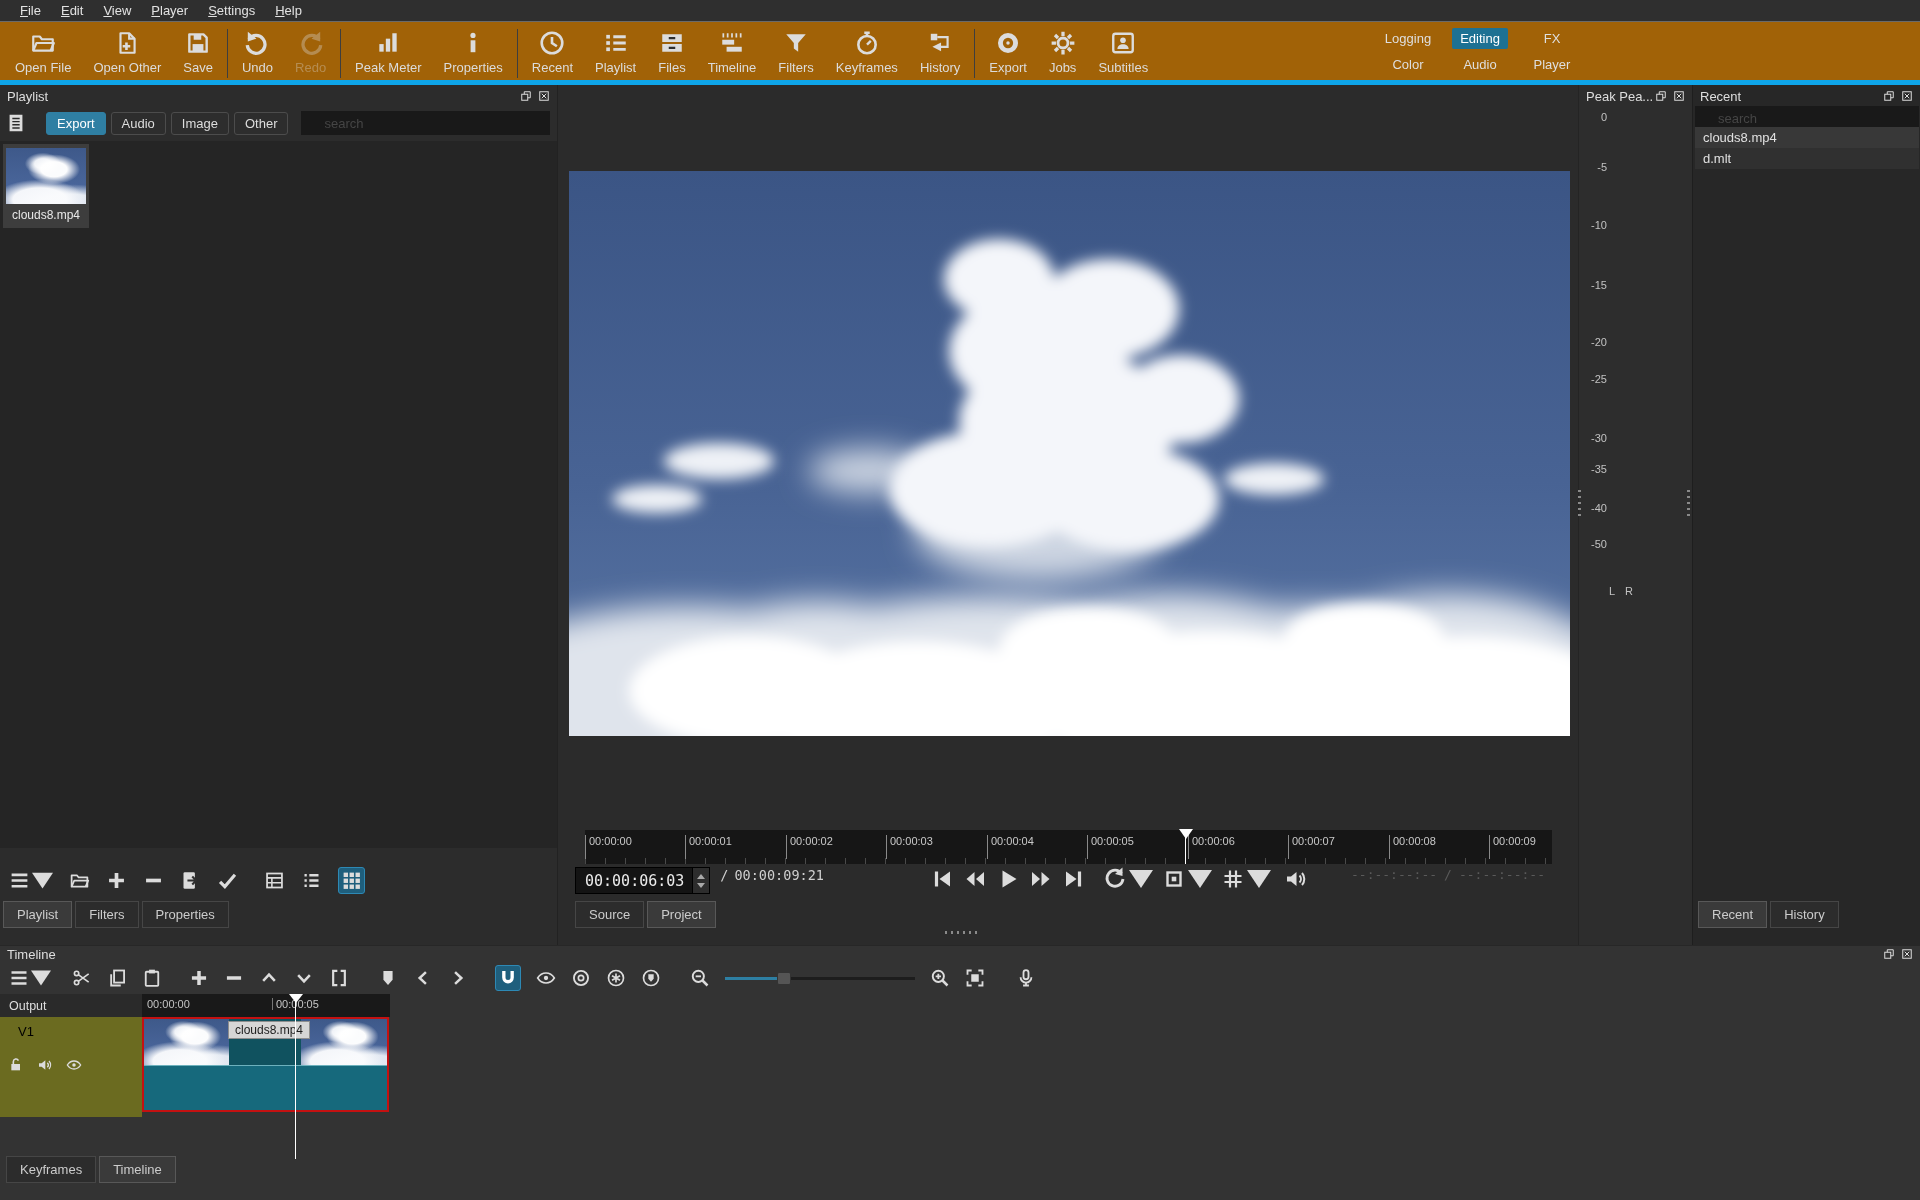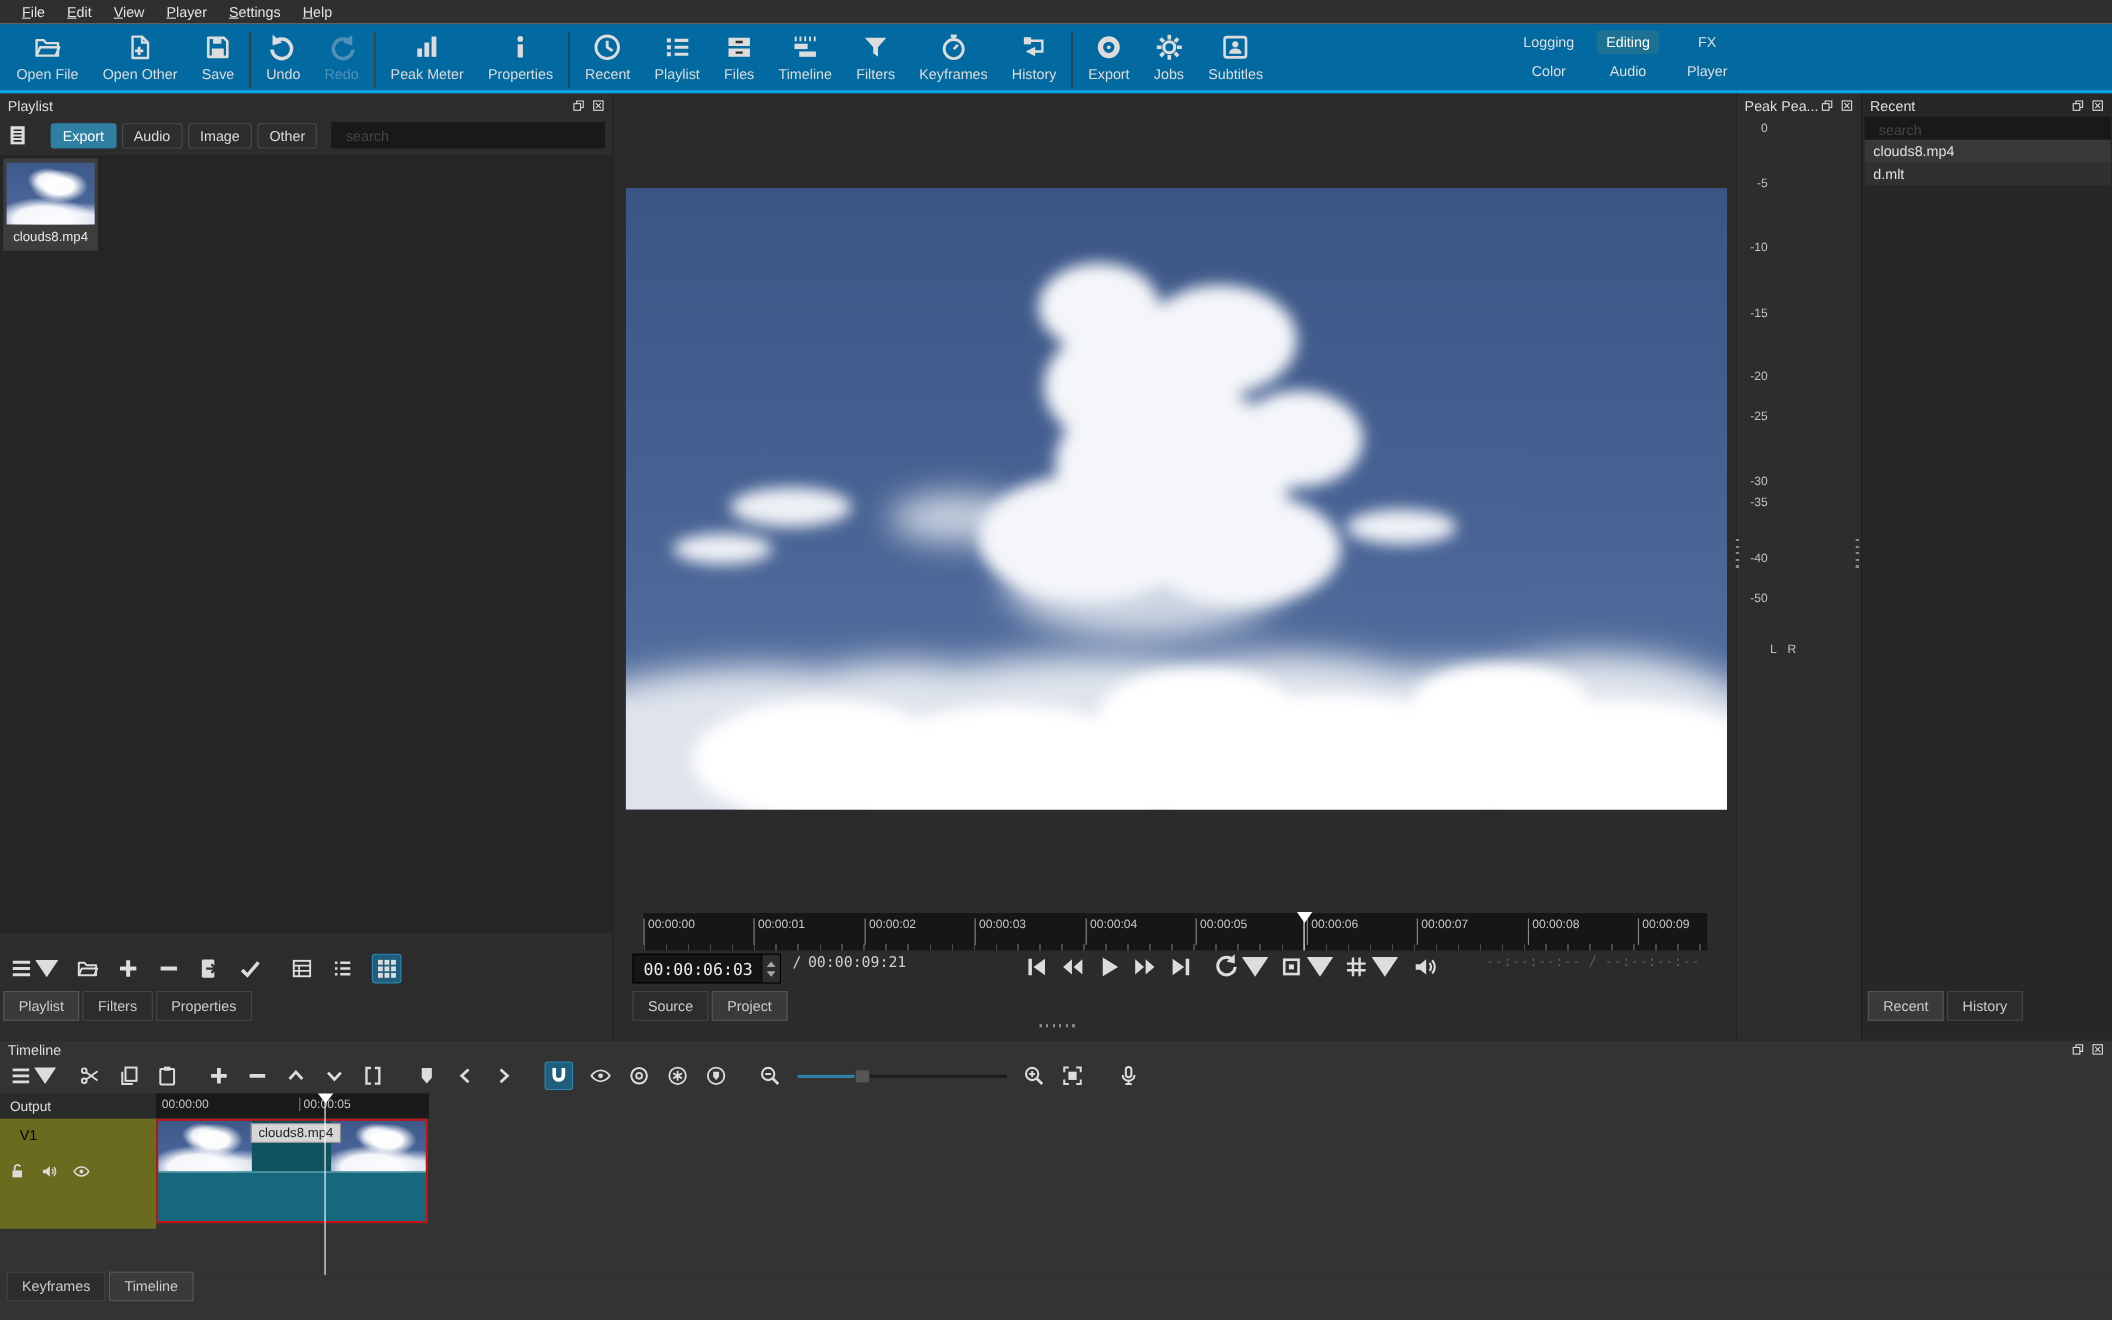--- a/index.html
+++ b/index.html
@@ -7,38 +7,38 @@
   body{background:#333;font-family:"Liberation Sans",sans-serif;color:#ddd;position:relative;font-size:13px}
   svg{display:block}
   .icon{color:#dcdcdc;display:inline-flex;align-items:center;justify-content:center}
 
   
   .menubar{position:absolute;left:0;top:0;width:1920px;height:22px;background:#2f2f2f;border-bottom:1px solid #6a6a6a;display:flex;align-items:center;padding-left:10px}
   .mi{display:inline-block;padding:2px 10px;color:#e2e2e2}
   .mi::first-letter{text-decoration:underline}
 
   
-  .toolbar{position:absolute;left:0;top:22px;width:1920px;height:63px;background:#0369a1;display:flex;align-items:flex-start;padding:5px 0 0 4px;border-bottom:3px solid #0ea5e9}
+  .toolbar{position:absolute;left:0;top:22px;width:1920px;height:63px;background:#a16207;display:flex;align-items:flex-start;padding:5px 0 0 4px;border-bottom:5px solid #0ea5e9}
   .tb{display:flex;flex-direction:column;align-items:center;gap:4px;padding:3px 11px;color:#dcdcdc}
   .tb .ticon svg{width:26px;height:26px}
   .tb.disabled{opacity:.35}
   .tsep{width:1px;align-self:stretch;background:#232323;border-right:1px solid #3e3e3e;margin:2px 3px}
   .layoutsw{position:absolute;left:1372px;top:25px;display:grid;grid-template-columns:72px 72px 72px;grid-auto-rows:26px;text-align:left;align-items:center;justify-items:center}
   .lsb{padding:3px 8px;border-radius:2px;color:#dfdfdf}
   .lsb.active{background:#1d7193;color:#fff}
 
   
   .panel-title{height:22px;display:flex;align-items:center;padding:0 7px;color:#dedede}
   .pt-icons{margin-left:auto;display:flex;gap:6px;color:#b8b8b8}
   .pt-icons svg{width:12px;height:12px}
   .ftab{padding:3px 10px;border:1px solid #4c4c4c;border-radius:3px;background:#2d2d2d;color:#ddd}
   .ftab.active{background:#2f7fa3;border-color:#2f7fa3;color:#fff}
   .btab{padding:5px 13px;background:#2c2c2c;border:1px solid #464646;color:#ccc}
   .btab.active{background:#3a3a3a;border-color:#585858}
-  input.searchbox{border:none;outline:none;background:#191919;color:#ccc;height:24px;padding:0 13px;font-family:"Liberation Sans",sans-serif;font-size:13px}
+  input.searchbox{border:none;outline:none;background:#191919;color:#ccc;height:24px;padding:0 23px;font-family:"Liberation Sans",sans-serif;font-size:13px}
   input.searchbox::placeholder{color:#454545}
   .mono{font-family:"DejaVu Sans Mono",monospace}
 
   
   .playlist-panel{position:absolute;left:0;top:85px;width:558px;height:860px;background:#2c2c2c;border-right:1px solid #222}
   .pl-tabsrow{position:absolute;left:0;top:22px;right:2px;height:32px;display:flex;align-items:center;gap:5px;padding:0 5px}
   .pl-viewbtn{margin-right:14px}
   .pl-viewbtn svg{width:22px;height:22px}
   .pl-search{flex:1;margin-left:8px}
   .pl-content{position:absolute;left:0;top:56px;right:0;bottom:97px;background:#252525}
@@ -606,21 +606,21 @@
         </span>
     </span>
   </div>
   <span class="db" style="top:26px">0</span>
   <span class="db" style="top:76px">-5</span>
   <span class="db" style="top:134px">-10</span>
   <span class="db" style="top:194px">-15</span>
   <span class="db" style="top:251px">-20</span>
   <span class="db" style="top:288px">-25</span>
   <span class="db" style="top:347px">-30</span>
-  <span class="db" style="top:366px">-35</span>
+  <span class="db" style="top:378px">-35</span>
   <span class="db" style="top:417px">-40</span>
   <span class="db" style="top:453px">-50</span>
   <span class="chan" style="left:30px;top:500px">L</span>
   <span class="chan" style="left:46px;top:500px">R</span>
 </div>
 
 <div class="recent-panel">
   <div class="panel-title">
     <span>Recent</span>
     <span class="pt-icons">

